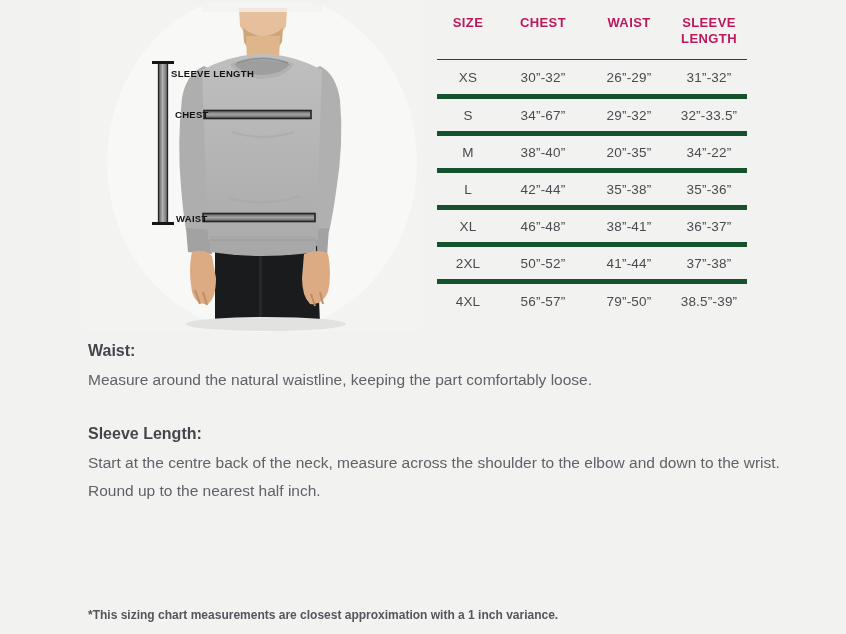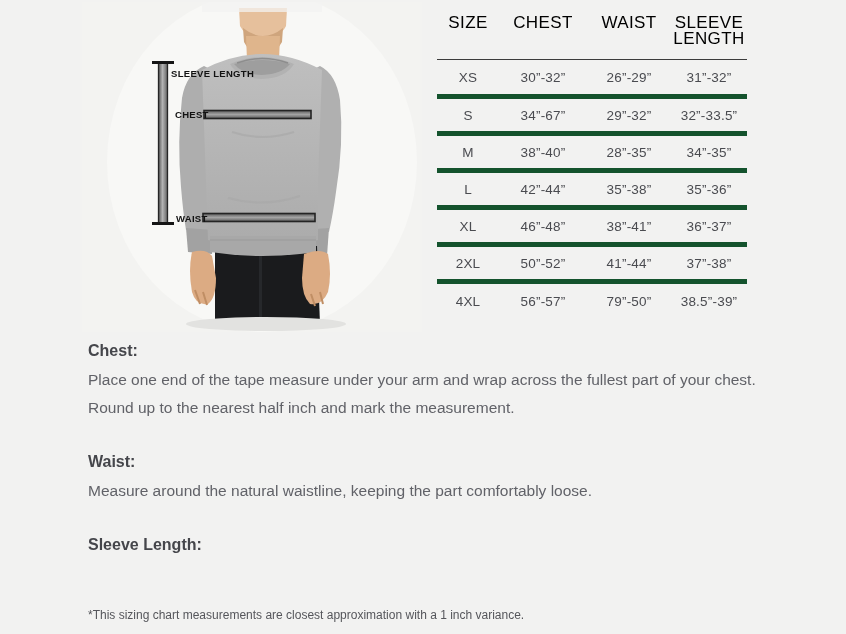--- a/index.html
+++ b/index.html
@@ -34,23 +34,23 @@
   
   .size-table {
     position: absolute;
     left: 437px;
     top: 6px;
     width: 310px;
     border-collapse: collapse;
     table-layout: fixed;
   }
   .size-table th {
-    font-size: 17px;
-    font-weight: 400;
-    color: #000000;
+    font-size: 13px;
+    font-weight: 700;
+    color: #be185d;
     text-align: center;
     vertical-align: top;
     line-height: 16px;
     padding: 9px 0 12px;
     letter-spacing: 0.4px;
     border-bottom: 1px solid #3c3c3c;
   }
   .size-table td {
     font-size: 13.5px;
     color: #4a4b50;
@@ -81,20 +81,21 @@
     font-size: 15.5px;
     color: #616268;
     line-height: 28px;
   }
   .footnote {
     position: absolute;
     left: 88px;
     top: 608px;
     font-size: 12px;
     color: #55565b;
+    font-weight: bold;
   }
 </style>
 </head>
 <body>
 
 <div class="canvas">
 
   <div class="photo">
     <svg width="340" height="330" viewBox="0 0 340 330">
       <defs>
@@ -204,22 +205,22 @@
       </tr>
       <tr>
         <td>S</td>
         <td>34”-67”</td>
         <td>29”-32”</td>
         <td>32”-33.5”</td>
       </tr>
       <tr>
         <td>M</td>
         <td>38”-40”</td>
-        <td>28”-35”</td>
-        <td>34”-35”</td>
+        <td>20”-35”</td>
+        <td>34”-22”</td>
       </tr>
       <tr>
         <td>L</td>
         <td>42”-44”</td>
         <td>35”-38”</td>
         <td>35”-36”</td>
       </tr>
       <tr>
         <td>XL</td>
         <td>46”-48”</td>
@@ -235,28 +236,25 @@
       <tr>
         <td>4XL</td>
         <td>56”-57”</td>
         <td>79”-50”</td>
         <td>38.5”-39”</td>
       </tr>
     </tbody>
   </table>
 
   <div class="content">
-    <section>
-      <h3>Chest:</h3>
-      <p>Place one end of the tape measure under your arm and wrap across the fullest part of your chest. Round up to the nearest half inch and mark the measurement.</p>
-    </section>
     <section>
       <h3>Waist:</h3>
       <p>Measure around the natural waistline, keeping the part comfortably loose.</p>
     </section>
     <section>
       <h3>Sleeve Length:</h3>
+      <p>Start at the centre back of the neck, measure across the shoulder to the elbow and down to the wrist. Round up to the nearest half inch.</p>
     </section>
   </div>
 
   <p class="footnote">*This sizing chart measurements are closest approximation with a 1 inch variance.</p>
 
 </div>
 
 </body></html>

